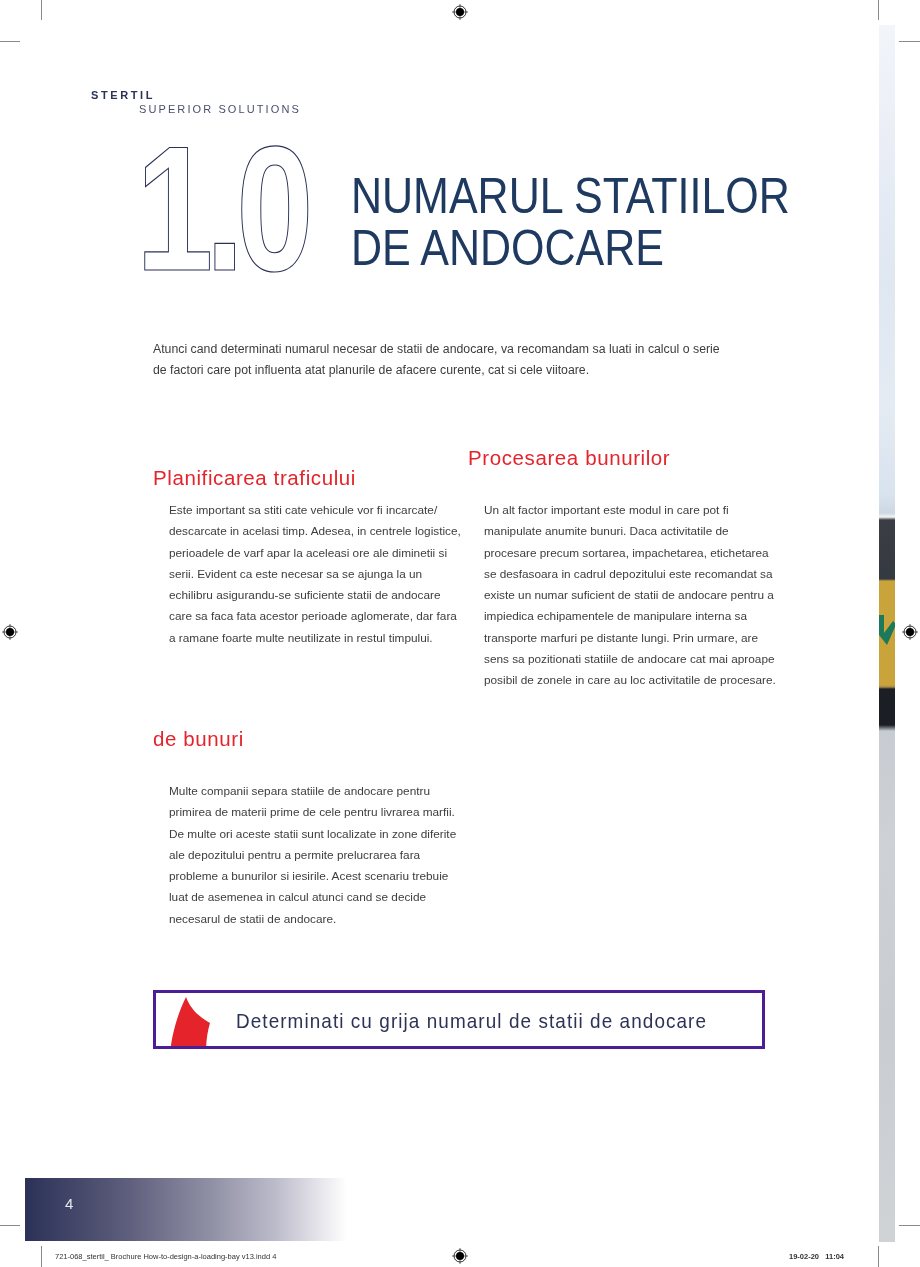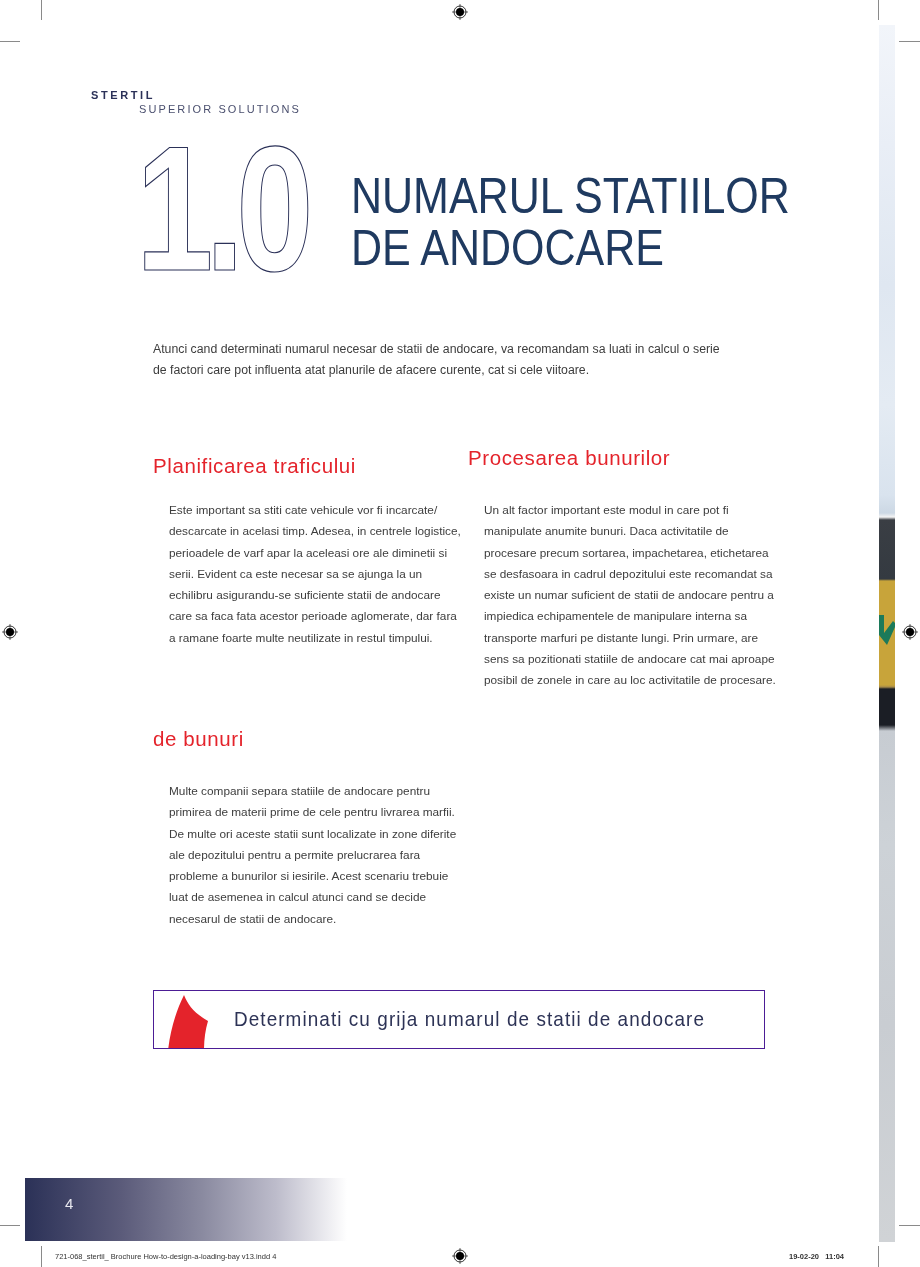--- a/index.html
+++ b/index.html
@@ -51,21 +51,21 @@
   }
   .para {
     position: absolute;
     font-size: 11.8px; line-height: 21.3px; color: #3d3d3d;
     margin: 16px;
   }
 
   
   .callout {
     left: 153px; top: 990px; width: 612px; height: 59px;
-    border: 1px solid #4c1d95; box-sizing: border-box;
+    border: 3px solid #4c1d95; box-sizing: border-box;
     overflow: hidden;
   }
   .callout-text {
     position: absolute; left: 80px; top: 16px;
     font-size: 21px; letter-spacing: 1.2px; color: #2d3356;
     white-space: nowrap;
     transform: scaleX(0.9); transform-origin: left top;
   }
 
   
@@ -145,21 +145,21 @@
 </div>
 
 <div class="abs big-num">1.0</div>
 <div class="abs title">
   <div>NUMARUL STATIILOR</div>
   <div>DE ANDOCARE</div>
 </div>
 
 <p class="abs intro" style="margin:0;">Atunci cand determinati numarul necesar de statii de andocare, va recomandam sa luati in calcul o serie de factori care pot influenta atat planurile de afacere curente, cat si cele viitoare.</p>
 
-<h2 class="h2" style="left:153px; top:452px;">Planificarea traficului</h2>
+<h2 class="h2" style="left:153px; top:464px;">Planificarea traficului</h2>
 <p class="para" style="left:153px; top:484px; width:292px;">Este important sa stiti cate vehicule vor fi incarcate/ descarcate in acelasi timp. Adesea, in centrele logistice, perioadele de varf apar la aceleasi ore ale diminetii si serii. Evident ca este necesar sa se ajunga la un echilibru asigurandu-se suficiente statii de andocare care sa faca fata acestor perioade aglomerate, dar fara a ramane foarte multe neutilizate in restul timpului.</p>
 
 <h2 class="h2" style="left:468px; top:444px;">Procesarea bunurilor</h2>
 <p class="para" style="left:468px; top:484px; width:298px;">Un alt factor important este modul in care pot fi manipulate anumite bunuri. Daca activitatile de procesare precum sortarea, impachetarea, etichetarea se desfasoara in cadrul depozitului este recomandat sa existe un numar suficient de statii de andocare pentru a impiedica echipamentele de manipulare interna sa transporte marfuri pe distante lungi. Prin urmare, are sens sa pozitionati statiile de andocare cat mai aproape posibil de zonele in care au loc activitatile de procesare.</p>
 
 <h2 class="h2" style="left:153px; top:697px;">
   <br>
   <span>de bunuri</span>
 </h2>
 <p class="para" style="left:153px; top:765px; width:290px;">Multe companii separa statiile de andocare pentru primirea de materii prime de cele pentru livrarea marfii. De multe ori aceste statii sunt localizate in zone diferite ale depozitului pentru a permite prelucrarea fara probleme a bunurilor si iesirile. Acest scenariu trebuie luat de asemenea in calcul atunci cand se decide necesarul de statii de andocare.</p>

